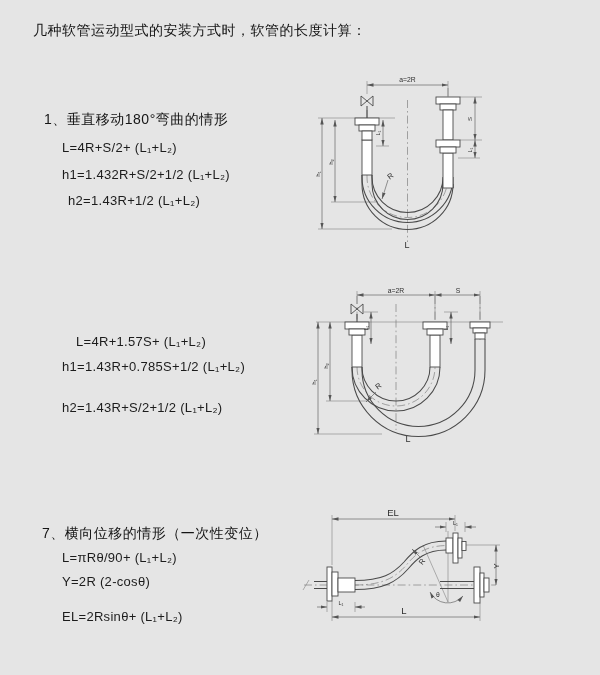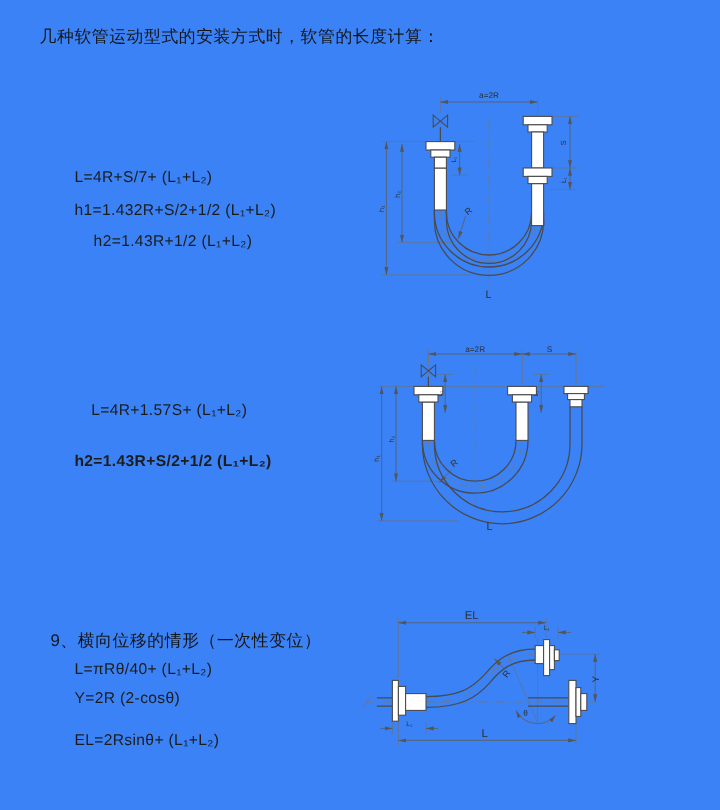--- a/index.html
+++ b/index.html
@@ -1,45 +1,47 @@
 <!DOCTYPE html>
 <html><head>
 <meta charset="utf-8">
 <style>
   html,body{margin:0;padding:0;background:#fff;}
-  #canvas{position:relative;width:600px;height:675px;background:#3b82f6;overflow:hidden;
+  #canvas{position:relative;width:600px;height:675px;background:#e5e5e5;overflow:hidden;
           font-family:"Liberation Sans","DejaVu Sans",sans-serif;color:#1c1c1c;}
   .title{position:absolute;left:33px;top:22px;font-size:14px;letter-spacing:.5px;color:#151515;}
   .sec-heading{position:absolute;font-size:14px;color:#151515;letter-spacing:.5px;}
   .formula{position:absolute;font-size:13px;color:#1c1c1c;letter-spacing:.3px;}
   svg{position:absolute;overflow:visible;}
   svg text{font-family:"Liberation Sans","DejaVu Sans",sans-serif;fill:#2f2f2f;}
   .ln{stroke:#4a4a4a;stroke-width:1.05;fill:none;}
   .fl{fill:#ffffff;stroke:#4a4a4a;stroke-width:0.9;}
   .dim{stroke:#5c5c5c;stroke-width:0.65;fill:none;}
   .ext{stroke:#6e6e6e;stroke-width:0.5;fill:none;}
   .cl{stroke:#787878;stroke-width:0.65;fill:none;stroke-dasharray:8 3 1.6 3;}
   .vlv{fill:none;stroke:#4a4a4a;stroke-width:0.9;}
 </style>
 </head>
 <body>
 
 <div id="canvas">
 
   <div class="title">几种软管运动型式的安装方式时，软管的长度计算：</div>
 
-  <div class="formula" style="left:62px;top:140px;">L=4R+S/7+ (L₁+L₂)</div>
+  <div class="sec-heading" style="left:44px;top:111px;">1、垂直移动180°弯曲的情形</div>
+  <div class="formula" style="left:62px;top:140px;">L=4R+S/2+ (L₁+L₂)</div>
   <div class="formula" style="left:62px;top:167px;">h1=1.432R+S/2+1/2 (L₁+L₂)</div>
-  <div class="formula" style="left:78px;top:193px;">h2=1.43R+1/2 (L₁+L₂)</div>
+  <div class="formula" style="left:68px;top:193px;">h2=1.43R+1/2 (L₁+L₂)</div>
 
   <div class="formula" style="left:76px;top:334px;">L=4R+1.57S+ (L₁+L₂)</div>
-  <div class="formula" style="left:62px;top:376px;font-weight:bold;">h2=1.43R+S/2+1/2 (L₁+L₂)</div>
-
-  <div class="sec-heading" style="left:42px;top:525px;">9、横向位移的情形（一次性变位）</div>
-  <div class="formula" style="left:62px;top:550px;">L=πRθ/40+ (L₁+L₂)</div>
+  <div class="formula" style="left:62px;top:359px;">h1=1.43R+0.785S+1/2 (L₁+L₂)</div>
+  <div class="formula" style="left:62px;top:400px;">h2=1.43R+S/2+1/2 (L₁+L₂)</div>
+
+  <div class="sec-heading" style="left:42px;top:525px;">7、横向位移的情形（一次性变位）</div>
+  <div class="formula" style="left:62px;top:550px;">L=πRθ/90+ (L₁+L₂)</div>
   <div class="formula" style="left:62px;top:574px;">Y=2R (2-cosθ)</div>
   <div class="formula" style="left:62px;top:609px;">EL=2Rsinθ+ (L₁+L₂)</div>
 
   <svg style="left:310px;top:70px;" width="290" height="205" viewBox="0 0 290 205">
     <defs>
       <marker id="ar1" markerWidth="7" markerHeight="5" refX="6.5" refY="2" orient="auto-start-reverse" markerUnits="userSpaceOnUse">
         <path d="M0,0.3 L6.5,2 L0,3.7 Z" fill="#555"></path>
       </marker>
       <pattern id="hp1" width="3.2" height="3.2" patternUnits="userSpaceOnUse">
         <path d="M0,0 L3.2,3.2 M3.2,0 L0,3.2" stroke="#5f5f5f" stroke-width="0.45"></path>

